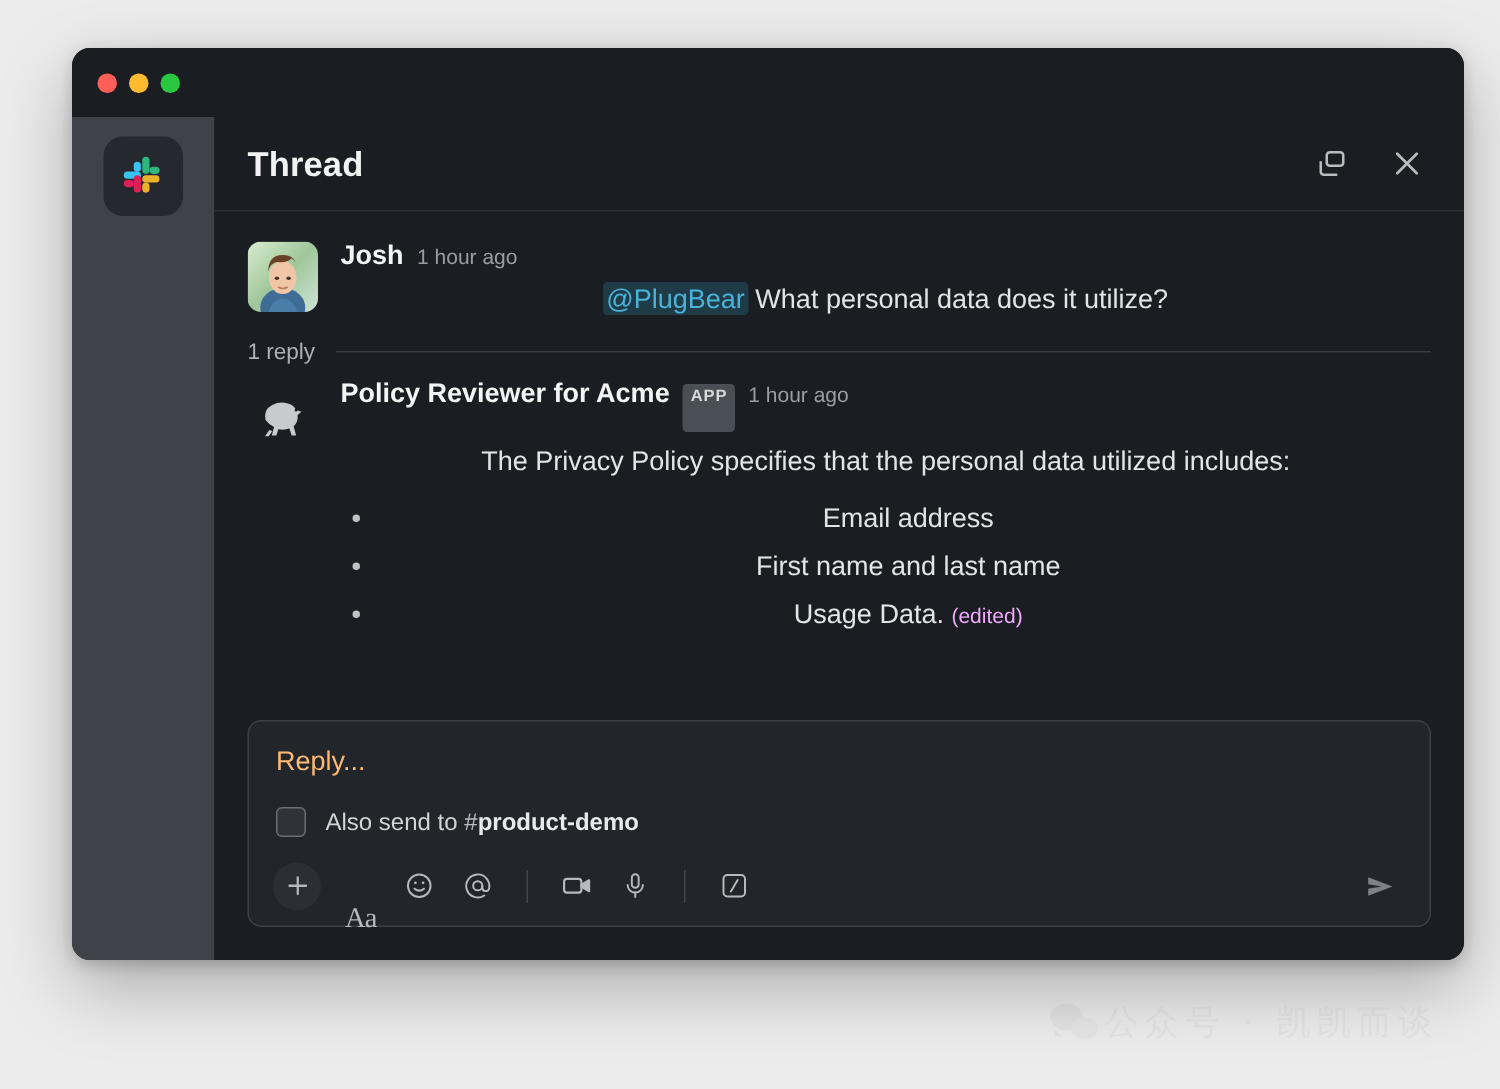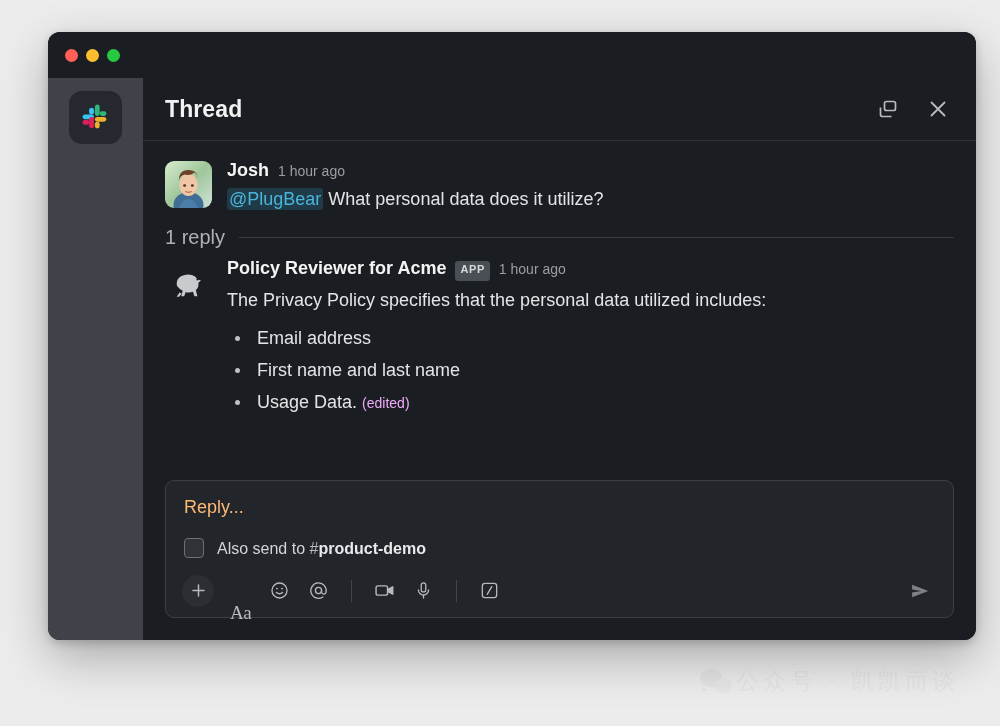--- a/index.html
+++ b/index.html
@@ -171,41 +171,41 @@
     display: flex;
     gap: 15px;
   }
   .avatar {
     width: 47px;
     height: 47px;
     border-radius: 9px;
     flex: none;
     overflow: hidden;
   }
-  .msg-body { flex: 1; min-width: 0; }
+  .msg-body { flex: 1; min-width: 0; text-align: center; }
 
   .msg-head {
     display: flex;
     align-items: baseline;
     gap: 9px;
     line-height: 1.1;
   }
   .author {
     font-size: 18px;
     font-weight: bold;
     color: #f4f4f4;
   }
   .app-badge {
     font-size: 11px;
     font-weight: bold;
     letter-spacing: 0.6px;
     color: #d6d8da;
     background: #4a4e55;
     border-radius: 3px;
-    padding: 2px 5px 6px 5px;
+    padding: 2px 5px 18px 5px;
     position: relative;
     top: -1px;
   }
   .timestamp {
     font-size: 14px;
     color: #9a9ea3;
   }
   .msg-text {
     font-size: 18px;
     color: #e3e4e6;
@@ -220,21 +220,21 @@
   }
 
   
   #reply-divider {
     display: flex;
     align-items: center;
     gap: 14px;
     margin: 14px 0 10px 0;
   }
   #reply-count {
-    font-size: 20px;
+    font-size: 15px;
     color: #adb0b4;
     white-space: nowrap;
   }
   #reply-divider .rule {
     flex: 1;
     height: 1px;
     background: #393c41;
   }
 
   

